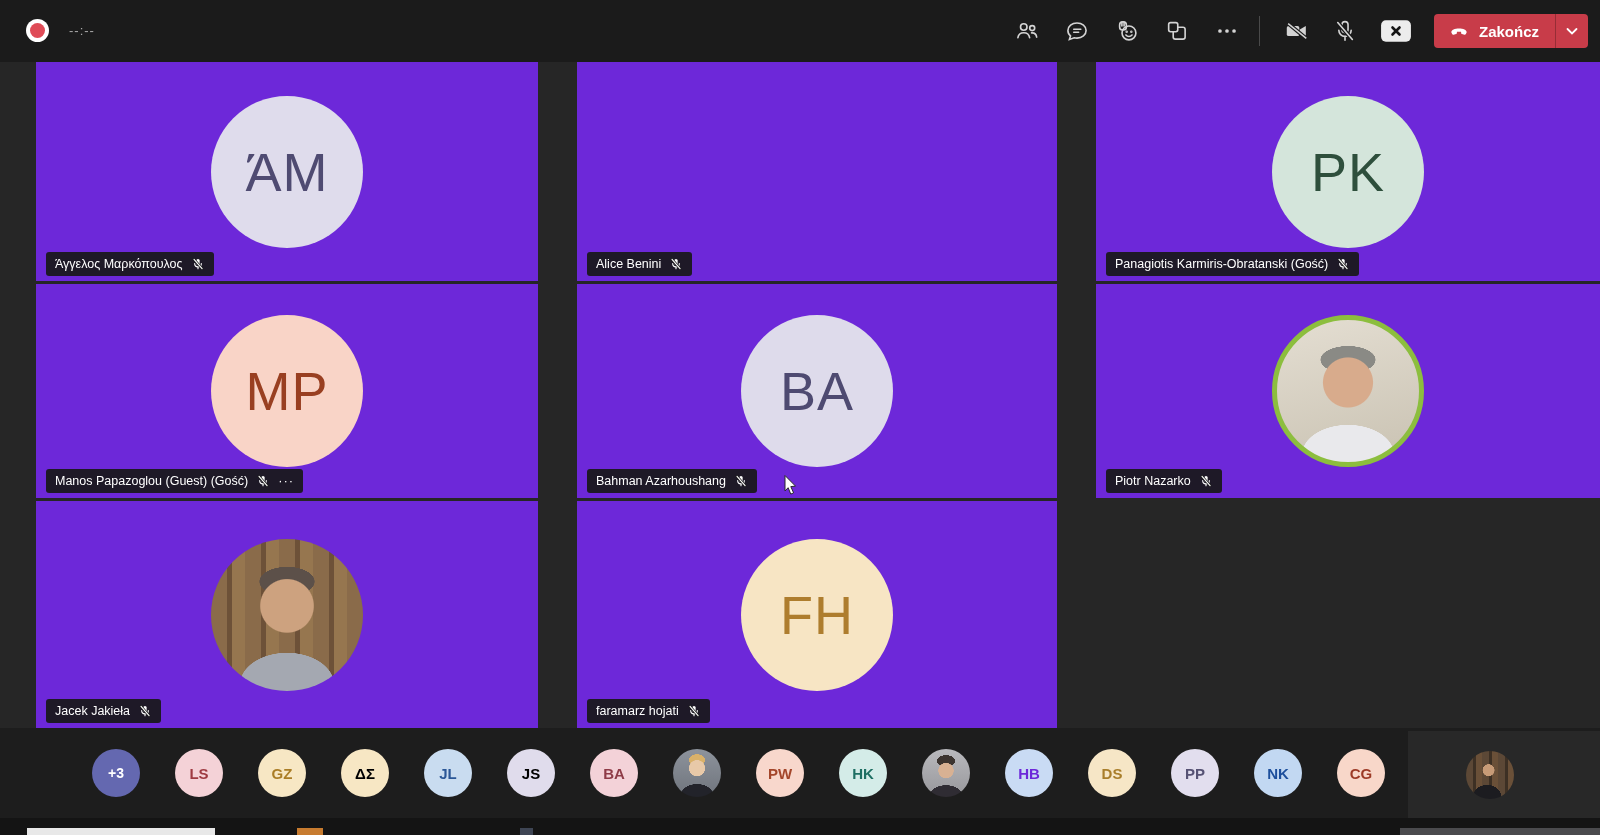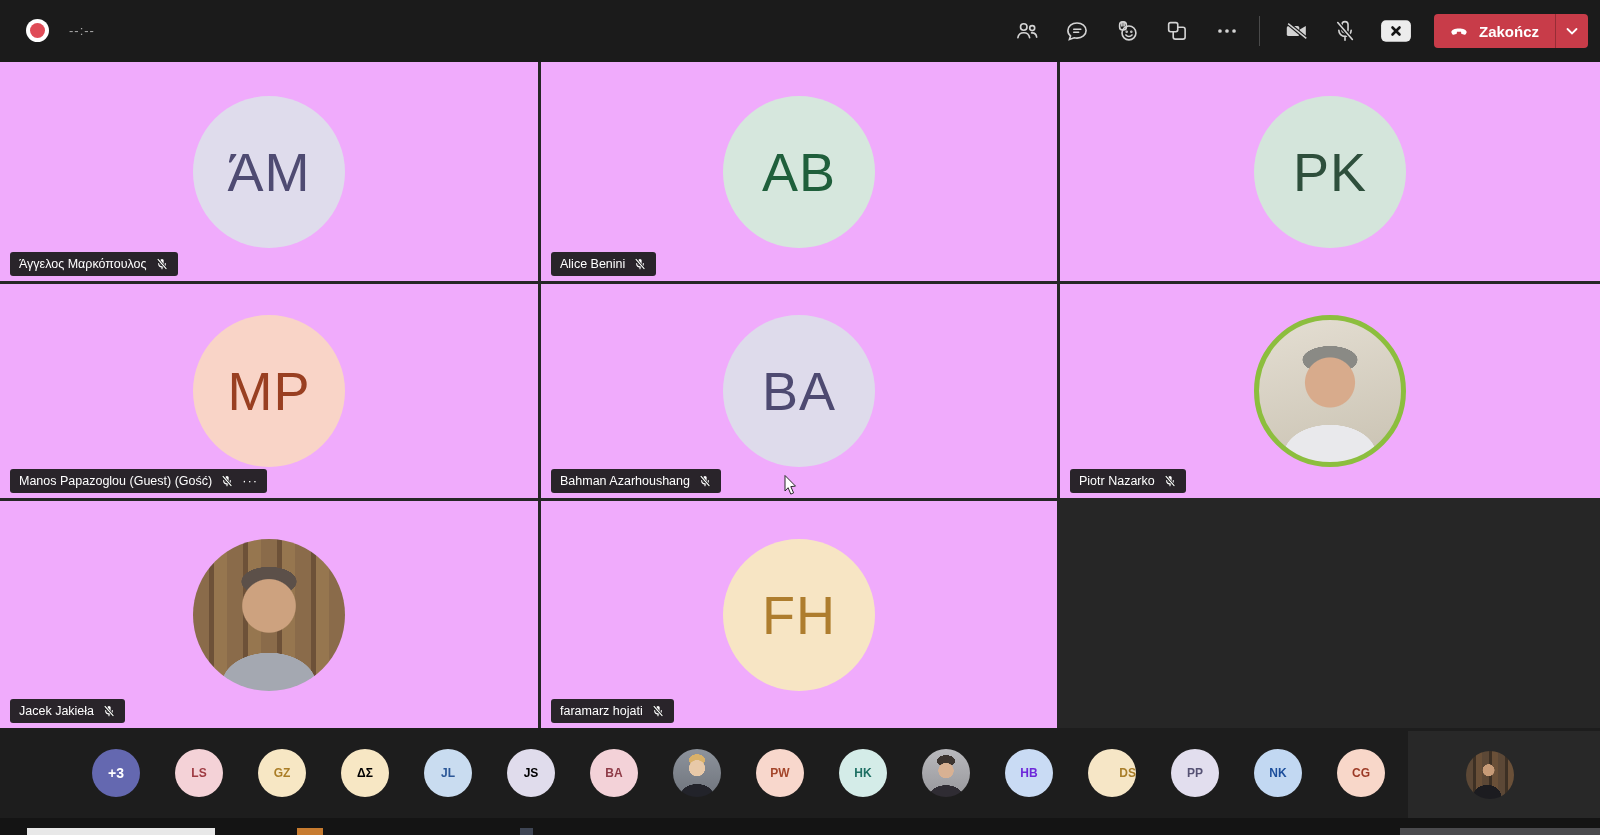--- a/index.html
+++ b/index.html
@@ -18,21 +18,21 @@
   .tb-btn{width:26px;height:26px;display:flex;align-items:center;justify-content:center;cursor:pointer;}
   .tb-div{width:1px;height:30px;background:#4a4a4a;margin:0 2px;}
   .tb-right{position:absolute;right:12px;top:0;height:62px;display:flex;align-items:center;gap:22px;}
   .leave-btn{height:34px;border-radius:4px;display:flex;align-items:center;color:#fff;overflow:hidden;cursor:pointer;}
   .leave-main{display:flex;align-items:center;gap:9px;padding:0 16px 0 14px;height:100%;}
   .leave-label{font-size:15px;font-weight:700;}
   .leave-chev{height:100%;display:flex;align-items:center;padding:0 10px;border-left:1px solid rgba(0,0,0,0.25);}
   
   .grid{position:absolute;top:62px;left:0;width:1600px;height:666px;
     display:grid;grid-template-columns:538px 516px 1fr;grid-template-rows:219px 214px 1fr;gap:3px;background:#262626;}
-  .tile{background:#f0abfc;position:relative;display:flex;align-items:center;justify-content:center;}
+  .tile{background:#6d28d9;position:relative;display:flex;align-items:center;justify-content:center;margin-left:36px;}
   .avatar{width:152px;height:152px;border-radius:50%;display:flex;align-items:center;justify-content:center;}
   .init{font-size:54px;font-weight:400;letter-spacing:1px;}
   .ring{border:5px solid #8CBE3E;box-sizing:content-box;}
   .name-label{position:absolute;left:10px;bottom:5px;background:rgba(24,24,24,0.92);border-radius:3px;
     padding:5px 9px;display:flex;align-items:center;gap:8px;color:#fff;font-size:12.5px;white-space:nowrap;}
   .more-dots{font-size:13px;letter-spacing:1px;cursor:pointer;line-height:6px;}
   
   .photo-pawel{background:
     radial-gradient(circle at 50% 44%, #d9a886 0 23%, rgba(0,0,0,0) 24%),
     radial-gradient(ellipse 31% 17% at 50% 29%, #6e5c49 0 60%, rgba(0,0,0,0) 61%),
@@ -59,21 +59,21 @@
     radial-gradient(ellipse 48% 32% at 50% 98%, #2f2c33 0 70%, rgba(0,0,0,0) 71%),
     linear-gradient(#b9b9bd,#97979b);}
   .photo-self{background:
     radial-gradient(circle at 47% 40%, #c79b77 0 15%, rgba(0,0,0,0) 16%),
     radial-gradient(ellipse 42% 36% at 44% 96%, #1c1c20 0 70%, rgba(0,0,0,0) 71%),
     repeating-linear-gradient(90deg,#5c4836 0 7px,#3d3024 7px 10px,#6a5038 10px 16px);}
   
   .filmstrip{position:absolute;top:728px;left:0;width:1600px;height:90px;background:#1d1d1d;
     display:flex;align-items:center;gap:35px;padding-left:92px;box-sizing:border-box;}
   .chip{width:48px;height:48px;border-radius:50%;flex:0 0 48px;display:flex;align-items:center;justify-content:center;
-    font-size:12px;font-weight:600;cursor:pointer;}
+    font-size:15px;font-weight:600;cursor:pointer;}
   .selfpanel{position:absolute;right:0;top:731px;width:192px;height:87px;background:#282828;
     display:flex;align-items:center;justify-content:center;padding-right:28px;box-sizing:border-box;}
   
   .bottomstrip{position:absolute;top:818px;left:0;width:1600px;height:17px;background:#141414;}
   .frag{position:absolute;top:10px;height:7px;}
   
   .cursor{position:absolute;left:783px;top:474px;}
 </style>
 </head>
 <body>
@@ -178,37 +178,43 @@
       <svg width="14" height="14" viewBox="0 0 24 24" fill="none" stroke="#fff" stroke-width="1.9" stroke-linecap="round">
         <rect x="9.2" y="3.3" width="5.6" height="10.2" rx="2.8" fill="#fff" stroke="none"></rect>
         <path d="M6.3 11.3a5.7 5.7 0 0 0 11.4 0M12 17.2v3"></path>
         <line x1="5.2" y1="4" x2="19" y2="20" stroke="#1e1e1e" stroke-width="4.2"></line>
         <line x1="5.2" y1="4" x2="19" y2="20"></line>
       </svg>
     </div>
   </div>
 
   <div class="tile">
-    <div class="avatar" style="background-color: rgb(214, 231, 221); color: rgb(31, 95, 59);">
-      <span class="init">AB</span>
-    </div>
     <div class="name-label">
       <span>Alice Benini</span>
       <svg width="14" height="14" viewBox="0 0 24 24" fill="none" stroke="#fff" stroke-width="1.9" stroke-linecap="round">
         <rect x="9.2" y="3.3" width="5.6" height="10.2" rx="2.8" fill="#fff" stroke="none"></rect>
         <path d="M6.3 11.3a5.7 5.7 0 0 0 11.4 0M12 17.2v3"></path>
         <line x1="5.2" y1="4" x2="19" y2="20" stroke="#1e1e1e" stroke-width="4.2"></line>
         <line x1="5.2" y1="4" x2="19" y2="20"></line>
       </svg>
     </div>
   </div>
 
   <div class="tile">
     <div class="avatar" style="background-color: rgb(212, 229, 219); color: rgb(46, 79, 60);">
       <span class="init">PK</span>
+    </div>
+    <div class="name-label">
+      <span>Panagiotis Karmiris-Obratanski (Gość)</span>
+      <svg width="14" height="14" viewBox="0 0 24 24" fill="none" stroke="#fff" stroke-width="1.9" stroke-linecap="round">
+        <rect x="9.2" y="3.3" width="5.6" height="10.2" rx="2.8" fill="#fff" stroke="none"></rect>
+        <path d="M6.3 11.3a5.7 5.7 0 0 0 11.4 0M12 17.2v3"></path>
+        <line x1="5.2" y1="4" x2="19" y2="20" stroke="#1e1e1e" stroke-width="4.2"></line>
+        <line x1="5.2" y1="4" x2="19" y2="20"></line>
+      </svg>
     </div>
   </div>
 
   <div class="tile">
     <div class="avatar" style="background-color: rgb(249, 212, 199); color: rgb(153, 63, 33);">
       <span class="init">MP</span>
     </div>
     <div class="name-label">
       <span>Manos Papazoglou (Guest) (Gość)</span>
       <svg width="14" height="14" viewBox="0 0 24 24" fill="none" stroke="#fff" stroke-width="1.9" stroke-linecap="round">
@@ -304,21 +310,21 @@
   <span class="chip" style="background-color: rgb(248, 215, 204); color: rgb(164, 70, 43);">
       <span>PW</span>
     </span>
   <span class="chip" style="background-color: rgb(212, 236, 232); color: rgb(30, 111, 99);">
       <span>HK</span>
     </span>
   <span class="chip photo-glasses"></span>
   <span class="chip" style="background-color: rgb(201, 219, 244); color: #6d28d9;">
       <span>HB</span>
     </span>
-  <span class="chip" style="background-color: rgb(246, 230, 198); color: rgb(169, 126, 42); justify-content: flex-end;">
+  <span class="chip" style="background-color: rgb(246, 230, 198); color: rgb(169, 126, 42);">
       <span>DS</span>
     </span>
   <span class="chip" style="background-color: rgb(226, 222, 238); color: rgb(86, 82, 116);">
       <span>PP</span>
     </span>
   <span class="chip" style="background-color: rgb(194, 216, 242); color: rgb(29, 79, 156);">
       <span>NK</span>
     </span>
   <span class="chip" style="background-color: rgb(248, 215, 201); color: rgb(156, 58, 38);">
       <span>CG</span>

